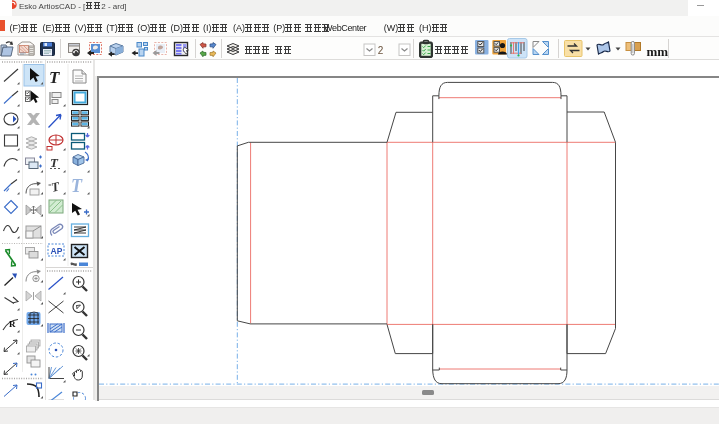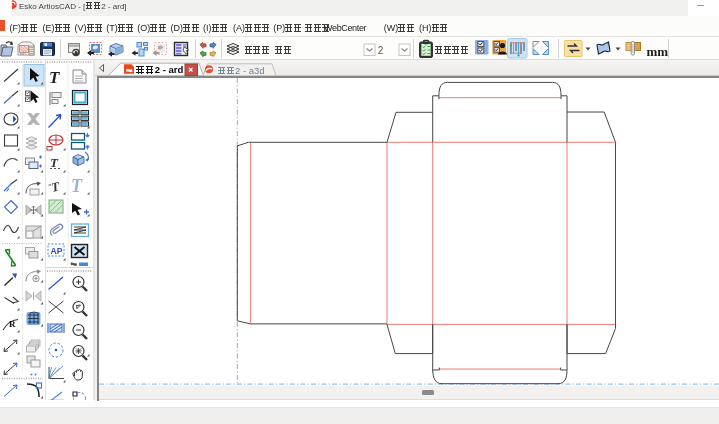--- a/index.html
+++ b/index.html
@@ -184,37 +184,20 @@
   <span class="abs" style="left:435.1px;top:8px"><i class="c"></i><i class="c"></i><i class="c"></i><i class="c"></i></span>
   <span class="abs" style="left:646.5px;top:7px;font-family:'Liberation Serif',serif;font-weight:bold;font-size:13px;color:#1a1a1a">mm</span>
   <span class="abs" style="left:377.7px;top:8px;font-size:10px;color:#6a523c">2</span>
   <div class="vsep" style="left:60px"></div>
   <div class="vsep" style="left:195px"></div>
   <div class="vsep" style="left:221px"></div>
   <div class="vsep" style="left:412.7px"></div>
   <div class="vsep" style="left:558px"></div>
   <div class="vsep" style="left:667.5px"></div>
 </div>
-<div class="abs" id="tabs">
-  <svg class="abs" style="left:1px;top:0" width="12" height="16" viewBox="0 0 12 16">
-        <path d="M7.5 4.5 L3.5 8 L7.5 11.5 Z" fill="none" stroke="#5a5a5a" stroke-width="1"></path>
-      </svg>
-  <svg class="abs" style="left:11px;top:0" width="180" height="16" viewBox="0 0 180 16">
-    <path d="M97 15.8 L101.5 3.8 L166 3.8 L170 15.8 Z" fill="#f3f1ef" stroke="#c2bebc" stroke-width="1"></path>
-    <path d="M2 15.8 L14.5 3.2 L93 3.2 L97.5 15.8 Z" fill="#ffffff" stroke="#b5b1af" stroke-width="1"></path>
-    <path d="M18 4.2 h7.5 l2.5 2.5 v7 h-10 Z" fill="#e8491f"></path>
-    <path d="M20 9.5 c2 -1.8 4 1.2 6 -0.5 l0.5 2.5 c-2 1.8 -4 -1.2 -6 0.5 Z" fill="#fff"></path>
-    <rect x="79" y="4" width="12.5" height="11.5" fill="#c4504a" stroke="#a83c38"></rect>
-    <path d="M83 7.8 l3.5 3.7 M86.5 7.8 l-3.5 3.7" stroke="#fff" stroke-width="1.2"></path>
-    <circle cx="103" cy="9.2" r="4" fill="#e8512d"></circle>
-    <path d="M100 10.5 c1.5 -2.5 4.5 -2.5 6 -1.5" fill="none" stroke="#fff" stroke-width="1.4"></path>
-  </svg>
-  <span class="abs" style="left:41px;top:4px;font-size:9.5px;font-weight:bold;color:#000"><i class="cb"></i><i class="cb"></i>2 - ard</span>
-  <span class="abs" style="left:123px;top:4.5px;font-size:9.5px;color:#6c7d8e"><i class="cg"></i><i class="cg"></i>2 - a3d</span>
-</div>
 <div class="abs" id="pal">
 <svg class="abs" style="left:0;top:0" width="95" height="340" viewBox="0 60 95 340">
 <g stroke="#3a3a3a" fill="none" stroke-width="1.1">
 
   <path d="M2 62 H43 M47 62 H92" stroke="#a8a6a4" stroke-width="1.6" stroke-dasharray="1 1.4"></path>
   <path d="M94 60 V400" stroke="#cfcdcb" stroke-width="1"></path>
   <path d="M45.5 60 V400" stroke="#e2e0de" stroke-width="1"></path>
   <path d="M22.5 64 V372" stroke="#ededeb" stroke-width="1"></path>
   <path d="M68 64 V266" stroke="#ededeb" stroke-width="1"></path>
   <path d="M2 243.5 H43" stroke="#b8b6b4" stroke-width="1" stroke-dasharray="1 1.4"></path>

